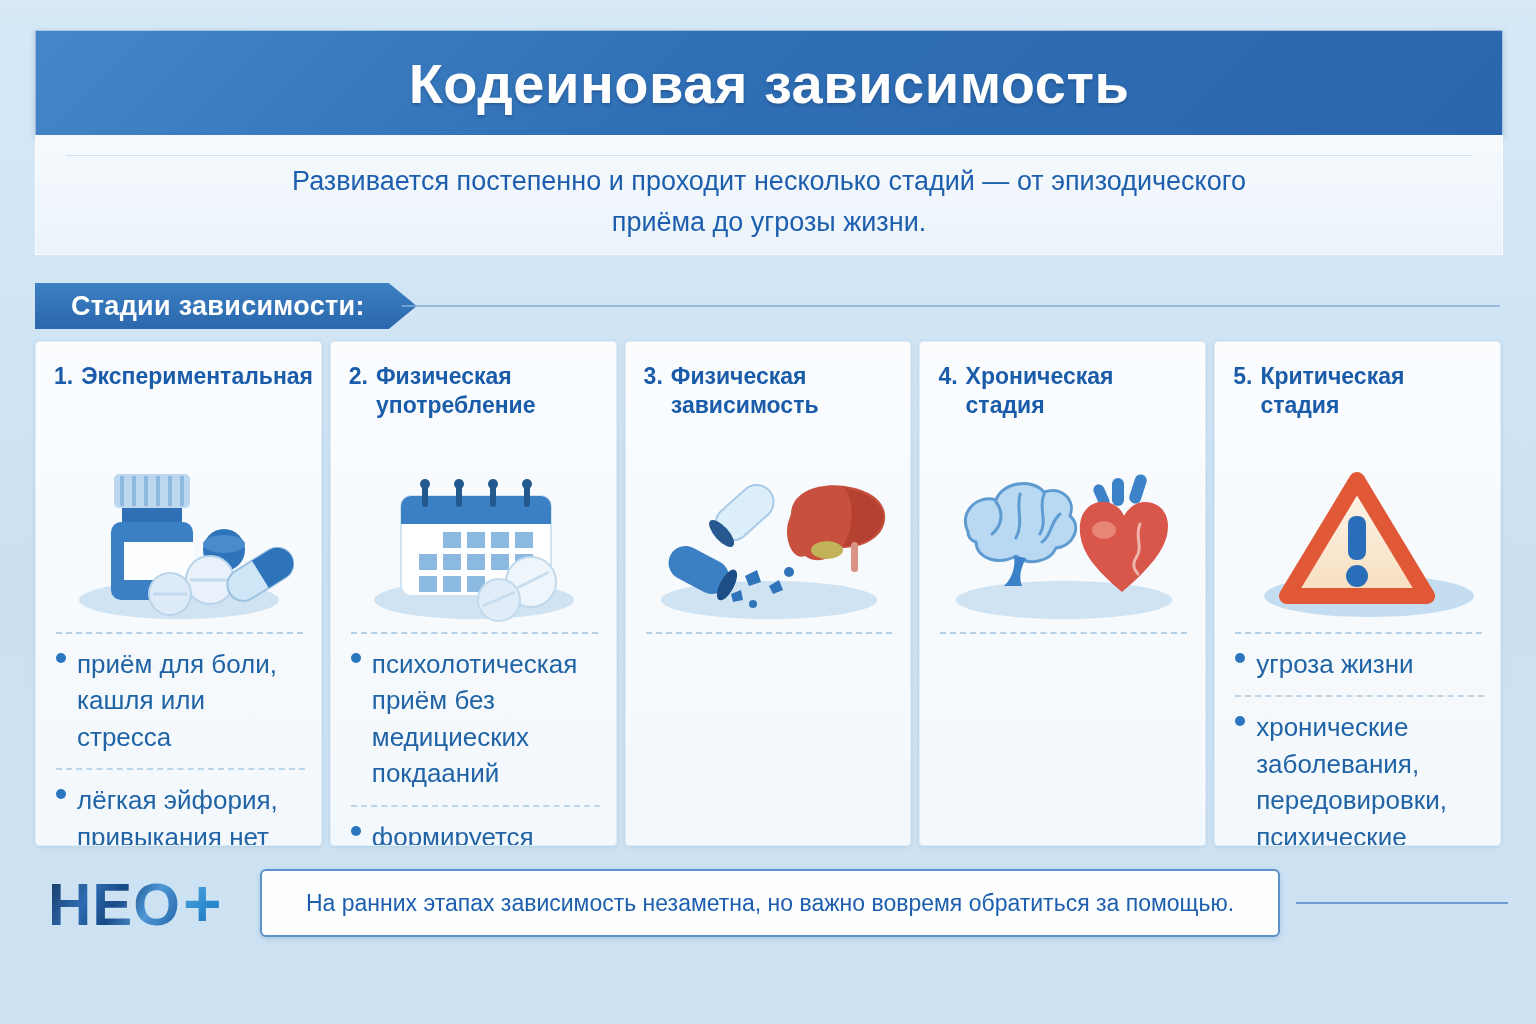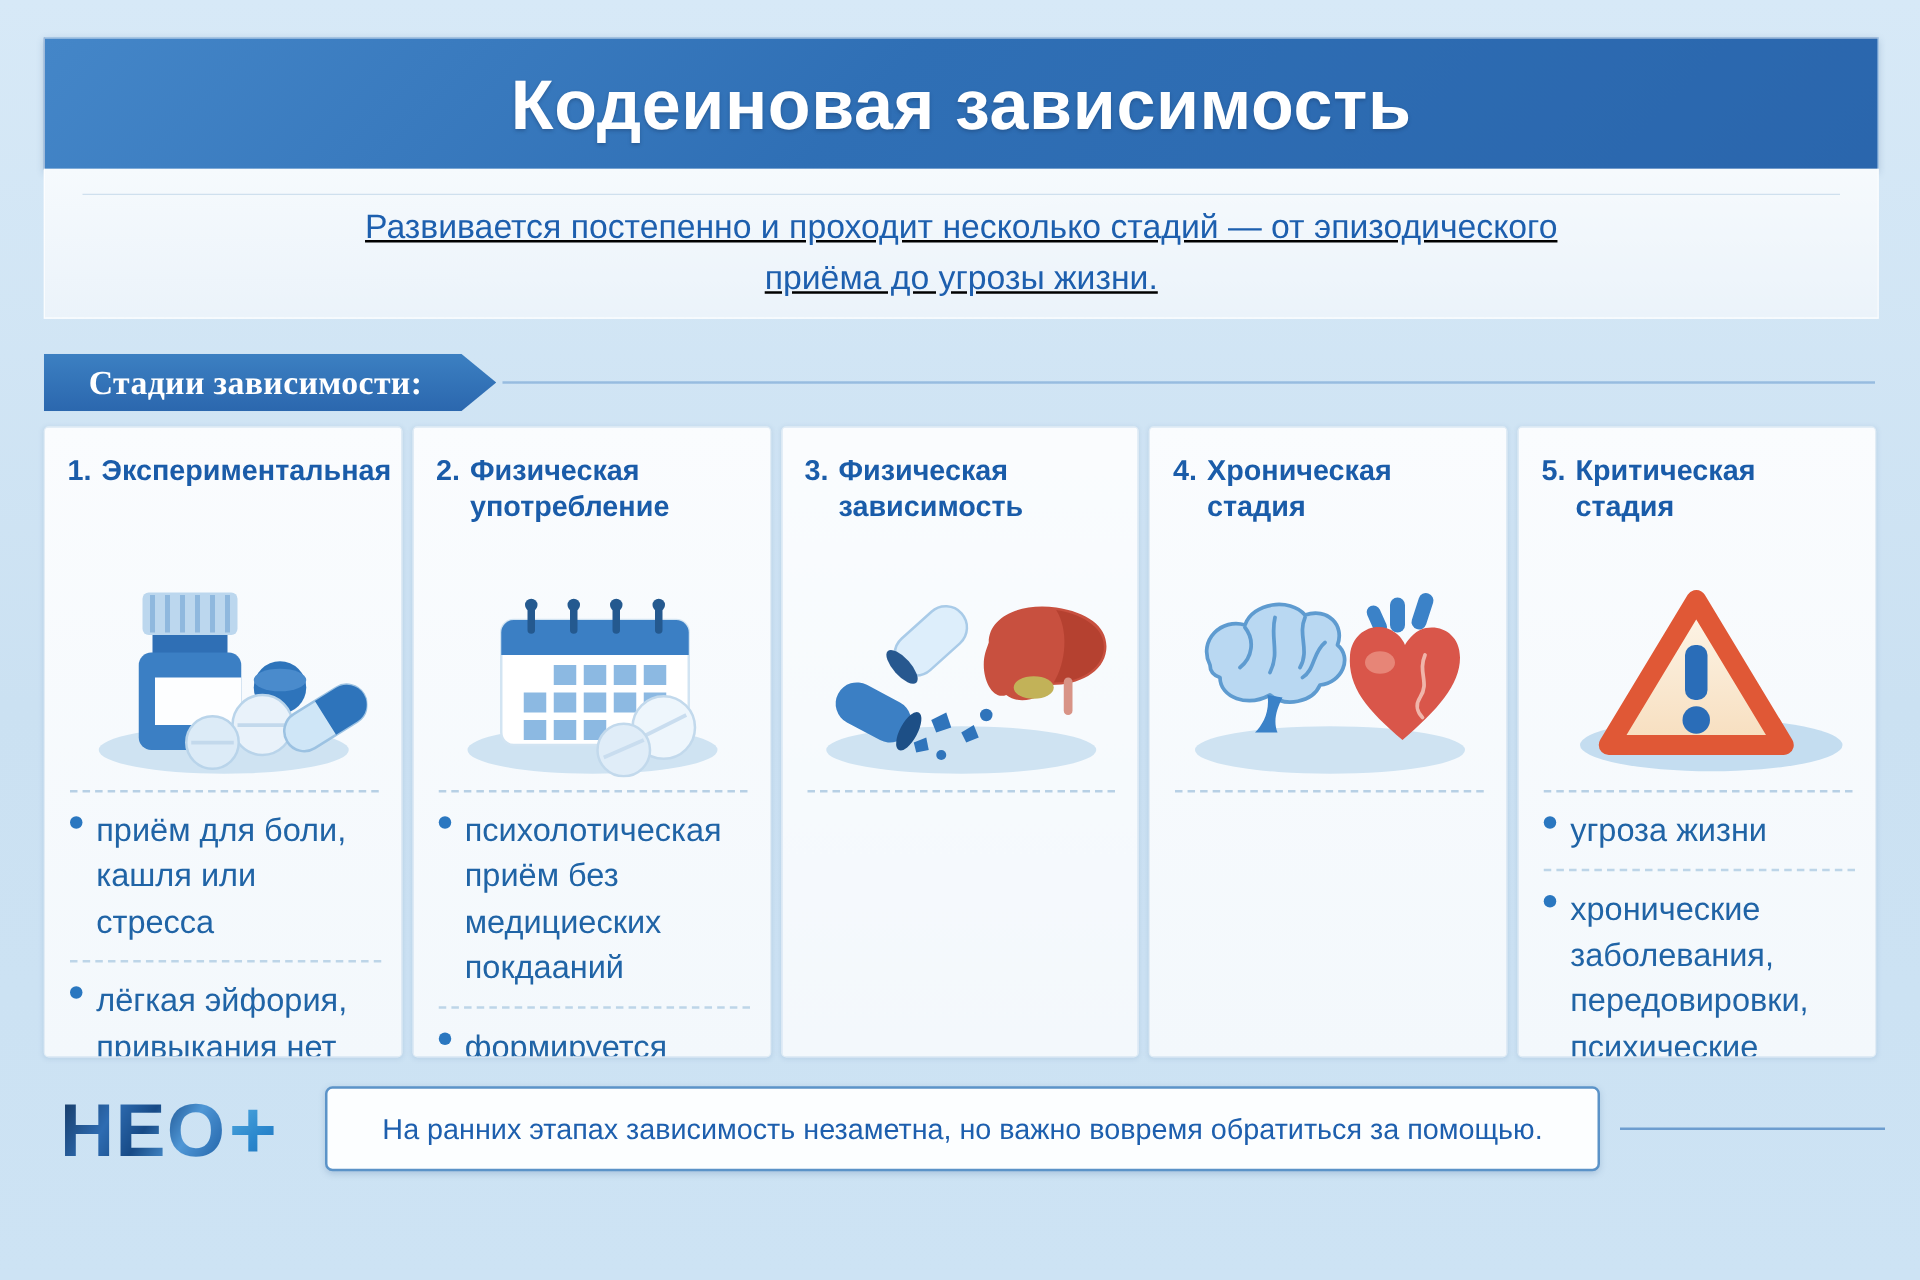--- a/index.html
+++ b/index.html
@@ -22,36 +22,36 @@
     display:flex;align-items:center;justify-content:center;
   }
   .banner h1{
     margin:12px;color:#ffffff;font-size:56px;font-weight:bold;letter-spacing:.5px;
     text-shadow:0 2px 3px rgba(20,50,90,.35);
   }
   .intro{
     position:absolute;left:35px;top:135px;width:1466px;height:119px;
     background:linear-gradient(180deg,#f6fafd 0%,#ebf3fa 100%);
     border:1px solid rgba(255,255,255,.7);border-top:none;
-    display:flex;align-items:center;justify-content:center;text-decoration:underline;
+    display:flex;align-items:center;justify-content:center;
   }
   .intro:before{
     content:"";position:absolute;left:30px;right:30px;top:20px;height:1px;
     background:#cfe0ee;
   }
   .intro p{
     margin:14px 0 0 0;max-width:1040px;text-align:center;
     color:#1d5fae;font-size:27px;line-height:1.5;font-weight:500;
   }
   
   .ribbon{
     position:absolute;left:35px;top:283px;height:46px;min-width:362px;
     background:linear-gradient(180deg,#3c80c2 0%,#2b67ae 100%);
     clip-path:polygon(0 0,calc(100% - 28px) 0,100% 50%,calc(100% - 28px) 100%,0 100%);
-    display:flex;align-items:center;padding:0 52px 0 36px;box-sizing:border-box;font-family:Liberation Serif, serif;
+    display:flex;align-items:center;padding:0 52px 0 36px;box-sizing:border-box;
   }
   .ribbon span{color:#fff;font-size:27px;font-weight:bold;letter-spacing:.3px;}
   .ribbon-line{
     position:absolute;left:402px;top:305px;width:1098px;height:2px;
     background:#84add8;opacity:.75;
   }
   
   .cards{
     position:absolute;left:35px;top:341px;width:1466px;height:505px;
     display:grid;grid-template-columns:repeat(5,1fr);gap:8px;

